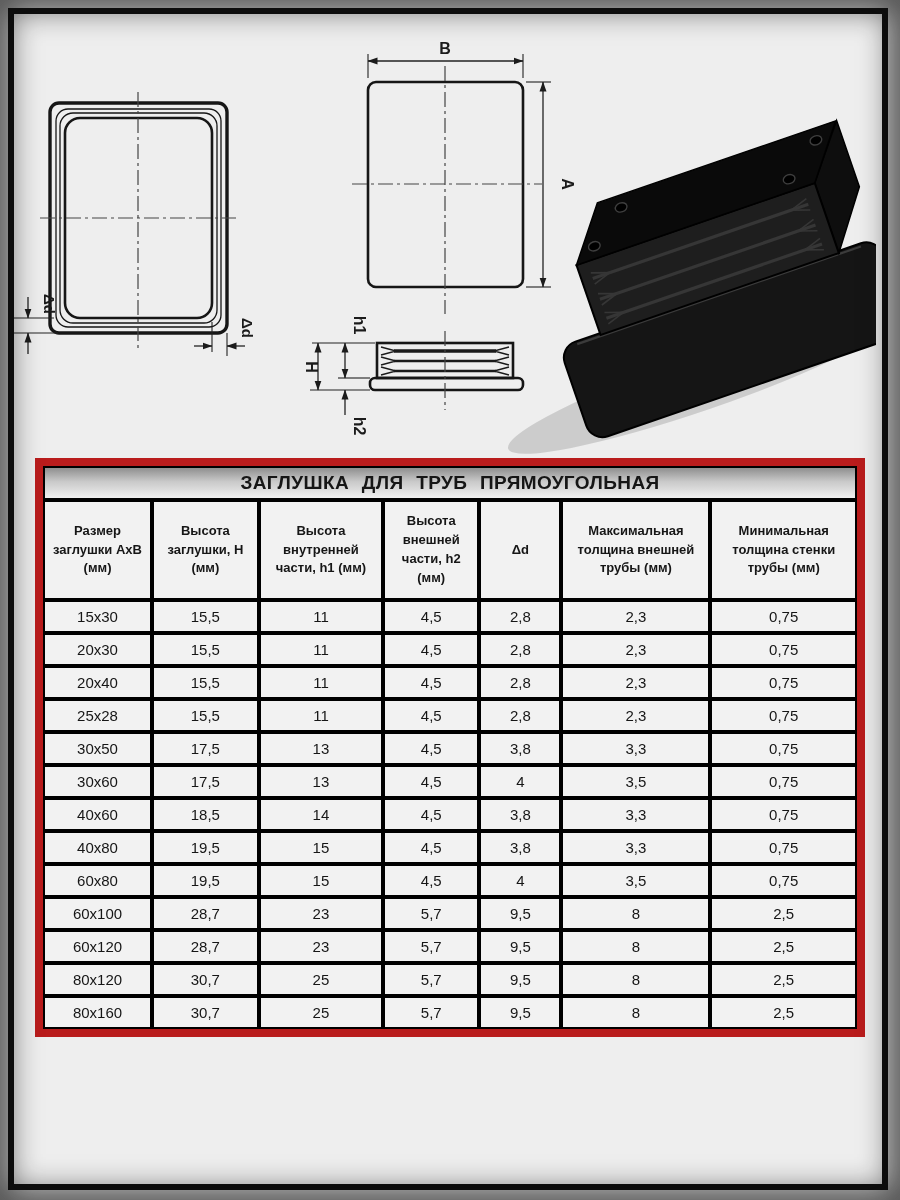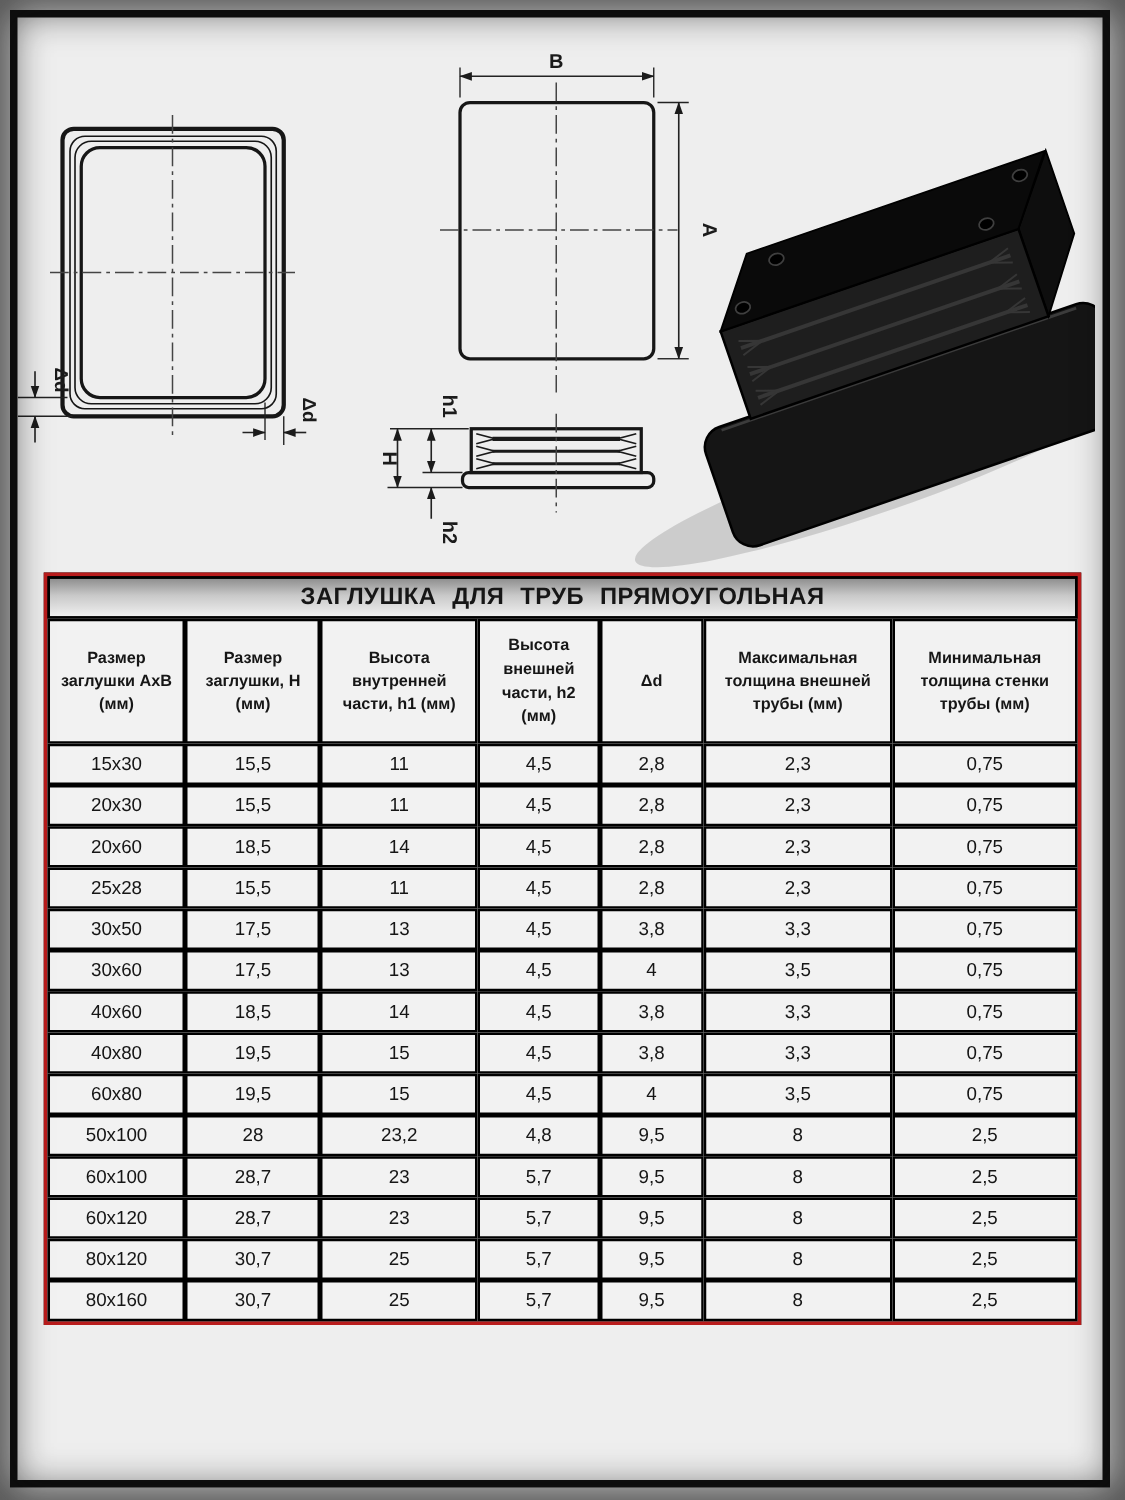--- a/index.html
+++ b/index.html
@@ -26,21 +26,21 @@
   .thick{stroke-width:3.4;}
   .cl{fill:none;stroke:#444;stroke-width:1.2;stroke-dasharray:15 4 3 4;}
   .dim{fill:none;stroke:#222;stroke-width:1.3;}
   .tick{fill:none;stroke:#222;stroke-width:1.1;}
   .dimtext{font:700 16px "Liberation Sans",sans-serif;fill:#1b1b1b;}
   .dimtext.small{font-size:15px;}
   
   .spec-table{
     position:absolute;left:21px;top:444px;width:830px;
     table-layout:fixed;border-collapse:separate;border-spacing:0;
-    border:3px solid #b91c1c;background:#000;
+    border:8px solid #b91c1c;background:#000;
   }
   .spec-table th,.spec-table td{
     box-sizing:border-box;border:2px solid #000;background:#f2f2f2;
     text-align:center;vertical-align:middle;padding:0 5px;
     color:#161616;overflow:hidden;
   }
   .title-cell{
     height:34px;font-size:19px;font-weight:700;letter-spacing:.4px;word-spacing:7px;
     background:linear-gradient(180deg,#8f8f8f 0%,#c9c9c9 45%,#efefef 100%) !important;
   }
@@ -161,21 +161,21 @@
         <col style="width:10.1%">
         <col style="width:18.3%">
       <col style="width:18.0%">
     </colgroup>
     <thead>
       <tr>
         <th class="title-cell" colspan="7">ЗАГЛУШКА ДЛЯ ТРУБ ПРЯМОУГОЛЬНАЯ</th>
       </tr>
       <tr id="header-row">
           <th class="colhead">Размер заглушки АхВ (мм)</th>
-          <th class="colhead">Размер заглушки, Н (мм)</th>
+          <th class="colhead">Высота заглушки, Н (мм)</th>
           <th class="colhead">Высота внутренней части, h1 (мм)</th>
           <th class="colhead">Высота внешней части, h2 (мм)</th>
           <th class="colhead">Δd</th>
           <th class="colhead">Максимальная толщина внешней трубы (мм)</th>
           <th class="colhead">Минимальная толщина стенки трубы (мм)</th>
         </tr>
     </thead>
     <tbody id="table-body">
         <tr>
           <td>15x30</td>
@@ -189,23 +189,23 @@
         <tr>
           <td>20x30</td>
           <td>15,5</td>
           <td>11</td>
           <td>4,5</td>
           <td>2,8</td>
           <td>2,3</td>
           <td>0,75</td>
         </tr>
         <tr>
-          <td>20x60</td>
-          <td>18,5</td>
-          <td>14</td>
+          <td>20x40</td>
+          <td>15,5</td>
+          <td>11</td>
           <td>4,5</td>
           <td>2,8</td>
           <td>2,3</td>
           <td>0,75</td>
         </tr>
         <tr>
           <td>25x28</td>
           <td>15,5</td>
           <td>11</td>
           <td>4,5</td>
@@ -250,29 +250,20 @@
           <td>0,75</td>
         </tr>
         <tr>
           <td>60x80</td>
           <td>19,5</td>
           <td>15</td>
           <td>4,5</td>
           <td>4</td>
           <td>3,5</td>
           <td>0,75</td>
-        </tr>
-        <tr>
-          <td>50x100</td>
-          <td>28</td>
-          <td>23,2</td>
-          <td>4,8</td>
-          <td>9,5</td>
-          <td>8</td>
-          <td>2,5</td>
         </tr>
         <tr>
           <td>60x100</td>
           <td>28,7</td>
           <td>23</td>
           <td>5,7</td>
           <td>9,5</td>
           <td>8</td>
           <td>2,5</td>
         </tr>

